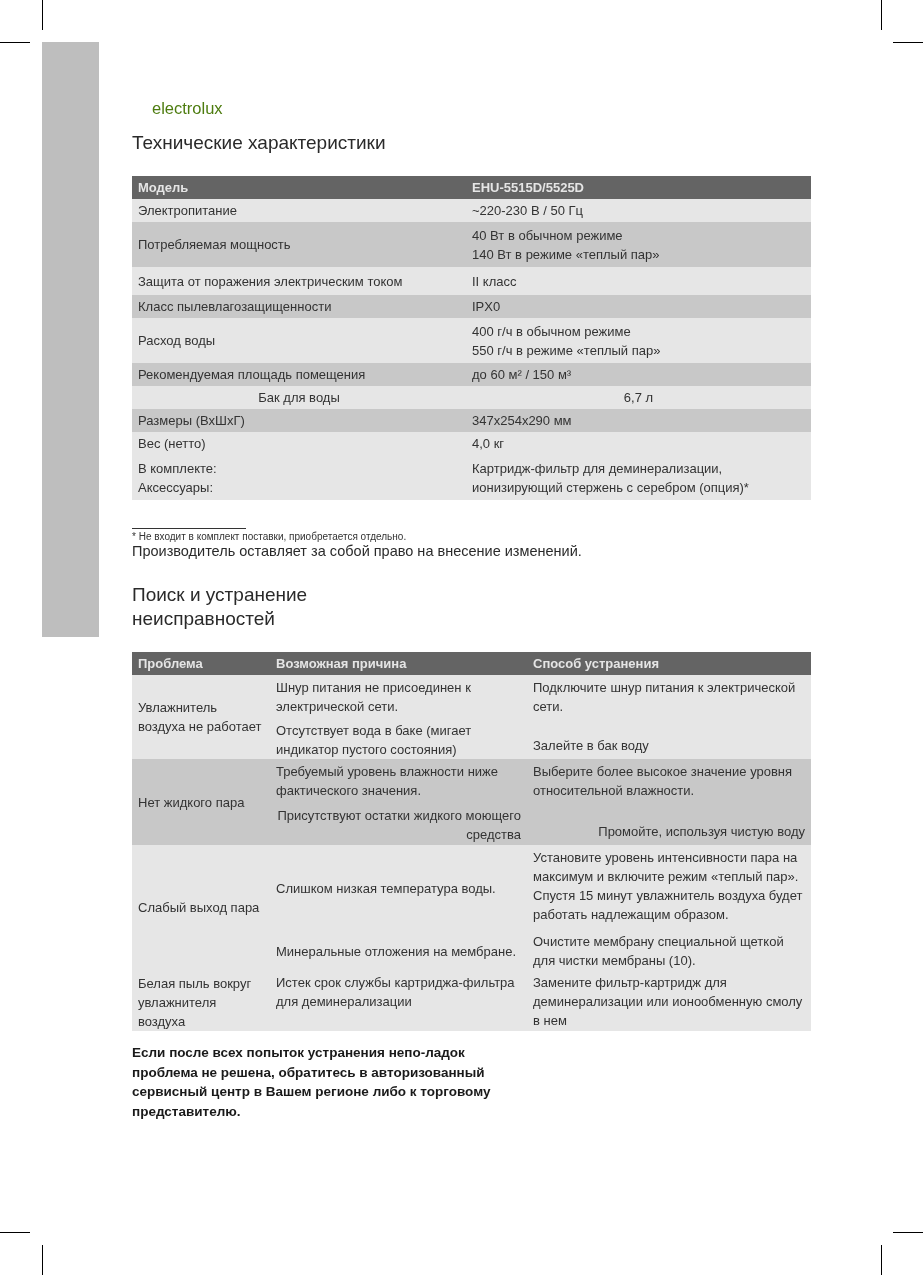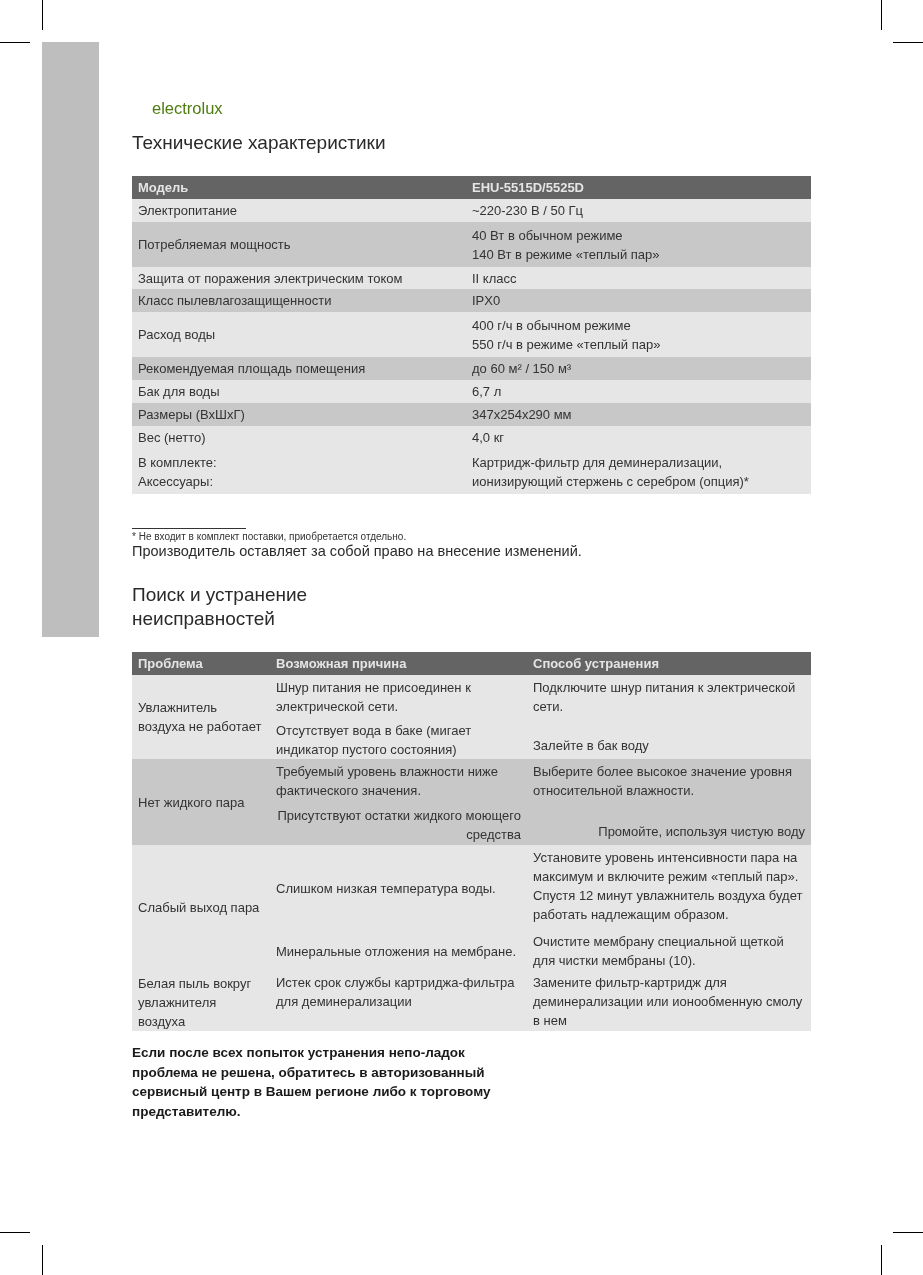--- a/index.html
+++ b/index.html
@@ -56,21 +56,21 @@
           <span class="cell-item">~220-230 В / 50 Гц</span>
         </td>
       </tr>
       <tr class="d" style="height: 45px;">
         <td class="k" style="white-space: pre-line;">Потребляемая мощность</td>
         <td>
           <span class="cell-item">40 Вт в обычном режиме</span>
           <span class="cell-item">140 Вт в режиме «теплый пар»</span>
         </td>
       </tr>
-      <tr class="l" style="height: 22px; border-radius: 10px;">
+      <tr class="l" style="height: 28px; border-radius: 10px;">
         <td class="k" style="white-space: pre-line;">Защита от поражения электрическим током</td>
         <td>
           <span class="cell-item">II класс</span>
         </td>
       </tr>
       <tr class="d" style="height: 23px;">
         <td class="k" style="white-space: pre-line;">Класс пылевлагозащищенности</td>
         <td>
           <span class="cell-item">IPX0</span>
         </td>
@@ -81,21 +81,21 @@
           <span class="cell-item">400 г/ч в обычном режиме</span>
           <span class="cell-item">550 г/ч в режиме «теплый пар»</span>
         </td>
       </tr>
       <tr class="d" style="height: 23px;">
         <td class="k" style="white-space: pre-line;">Рекомендуемая площадь помещения</td>
         <td>
           <span class="cell-item">до 60 м² / 150 м³</span>
         </td>
       </tr>
-      <tr class="l" style="height: 23px;">
+      <tr class="l" style="height: 23px; text-align: center;">
         <td class="k" style="white-space: pre-line;">Бак для воды</td>
         <td>
           <span class="cell-item">6,7 л</span>
         </td>
       </tr>
       <tr class="d" style="height: 23px;">
         <td class="k" style="white-space: pre-line;">Размеры (ВхШхГ)</td>
         <td>
           <span class="cell-item">347x254x290 мм</span>
         </td>
@@ -147,21 +147,21 @@
         <td class="c" style="padding-top: 3px;">Требуемый уровень влажности ниже фактического значения.</td>
         <td style="padding-top: 3px;">Выберите более высокое значение уровня относительной влажности.</td>
       </tr>
       <tr class="d" style="height: 42px; text-align: right;">
         <td class="c" style="padding-top: 3px;">Присутствуют остатки жидкого моющего средства</td>
         <td style="padding-top: 3px; vertical-align: bottom; padding-bottom: 4px;">Промойте, используя чистую воду</td>
       </tr>
       <tr class="l" style="height: 84px;">
         <td class="p" rowspan="2">Слабый выход пара</td>
         <td class="c" style="padding-top: 3px; vertical-align: middle;">Слишком низкая температура воды.</td>
-        <td style="padding-top: 3px;">Установите уровень интенсивности пара на максимум и включите режим «теплый пар». Спустя 12 минут увлажнитель воздуха будет работать надлежащим образом.</td>
+        <td style="padding-top: 3px;">Установите уровень интенсивности пара на максимум и включите режим «теплый пар». Спустя 15 минут увлажнитель воздуха будет работать надлежащим образом.</td>
       </tr>
       <tr class="l" style="height: 40px;">
         <td class="c" style="padding-top: 3px; vertical-align: middle;">Минеральные отложения на мембране.</td>
         <td style="padding-top: 3px;">Очистите мембрану специальной щеткой для чистки мембраны (10).</td>
       </tr>
       <tr class="l" style="height: 52px;">
         <td class="p" rowspan="1" style="vertical-align: top; padding-top: 4px;">Белая пыль вокруг увлажнителя воздуха</td>
         <td class="c" style="padding-top: 3px;">Истек срок службы картриджа-фильтра для деминерализации</td>
         <td style="padding-top: 3px;">Замените фильтр-картридж для деминерализации или ионообменную смолу в нем</td>
       </tr>

